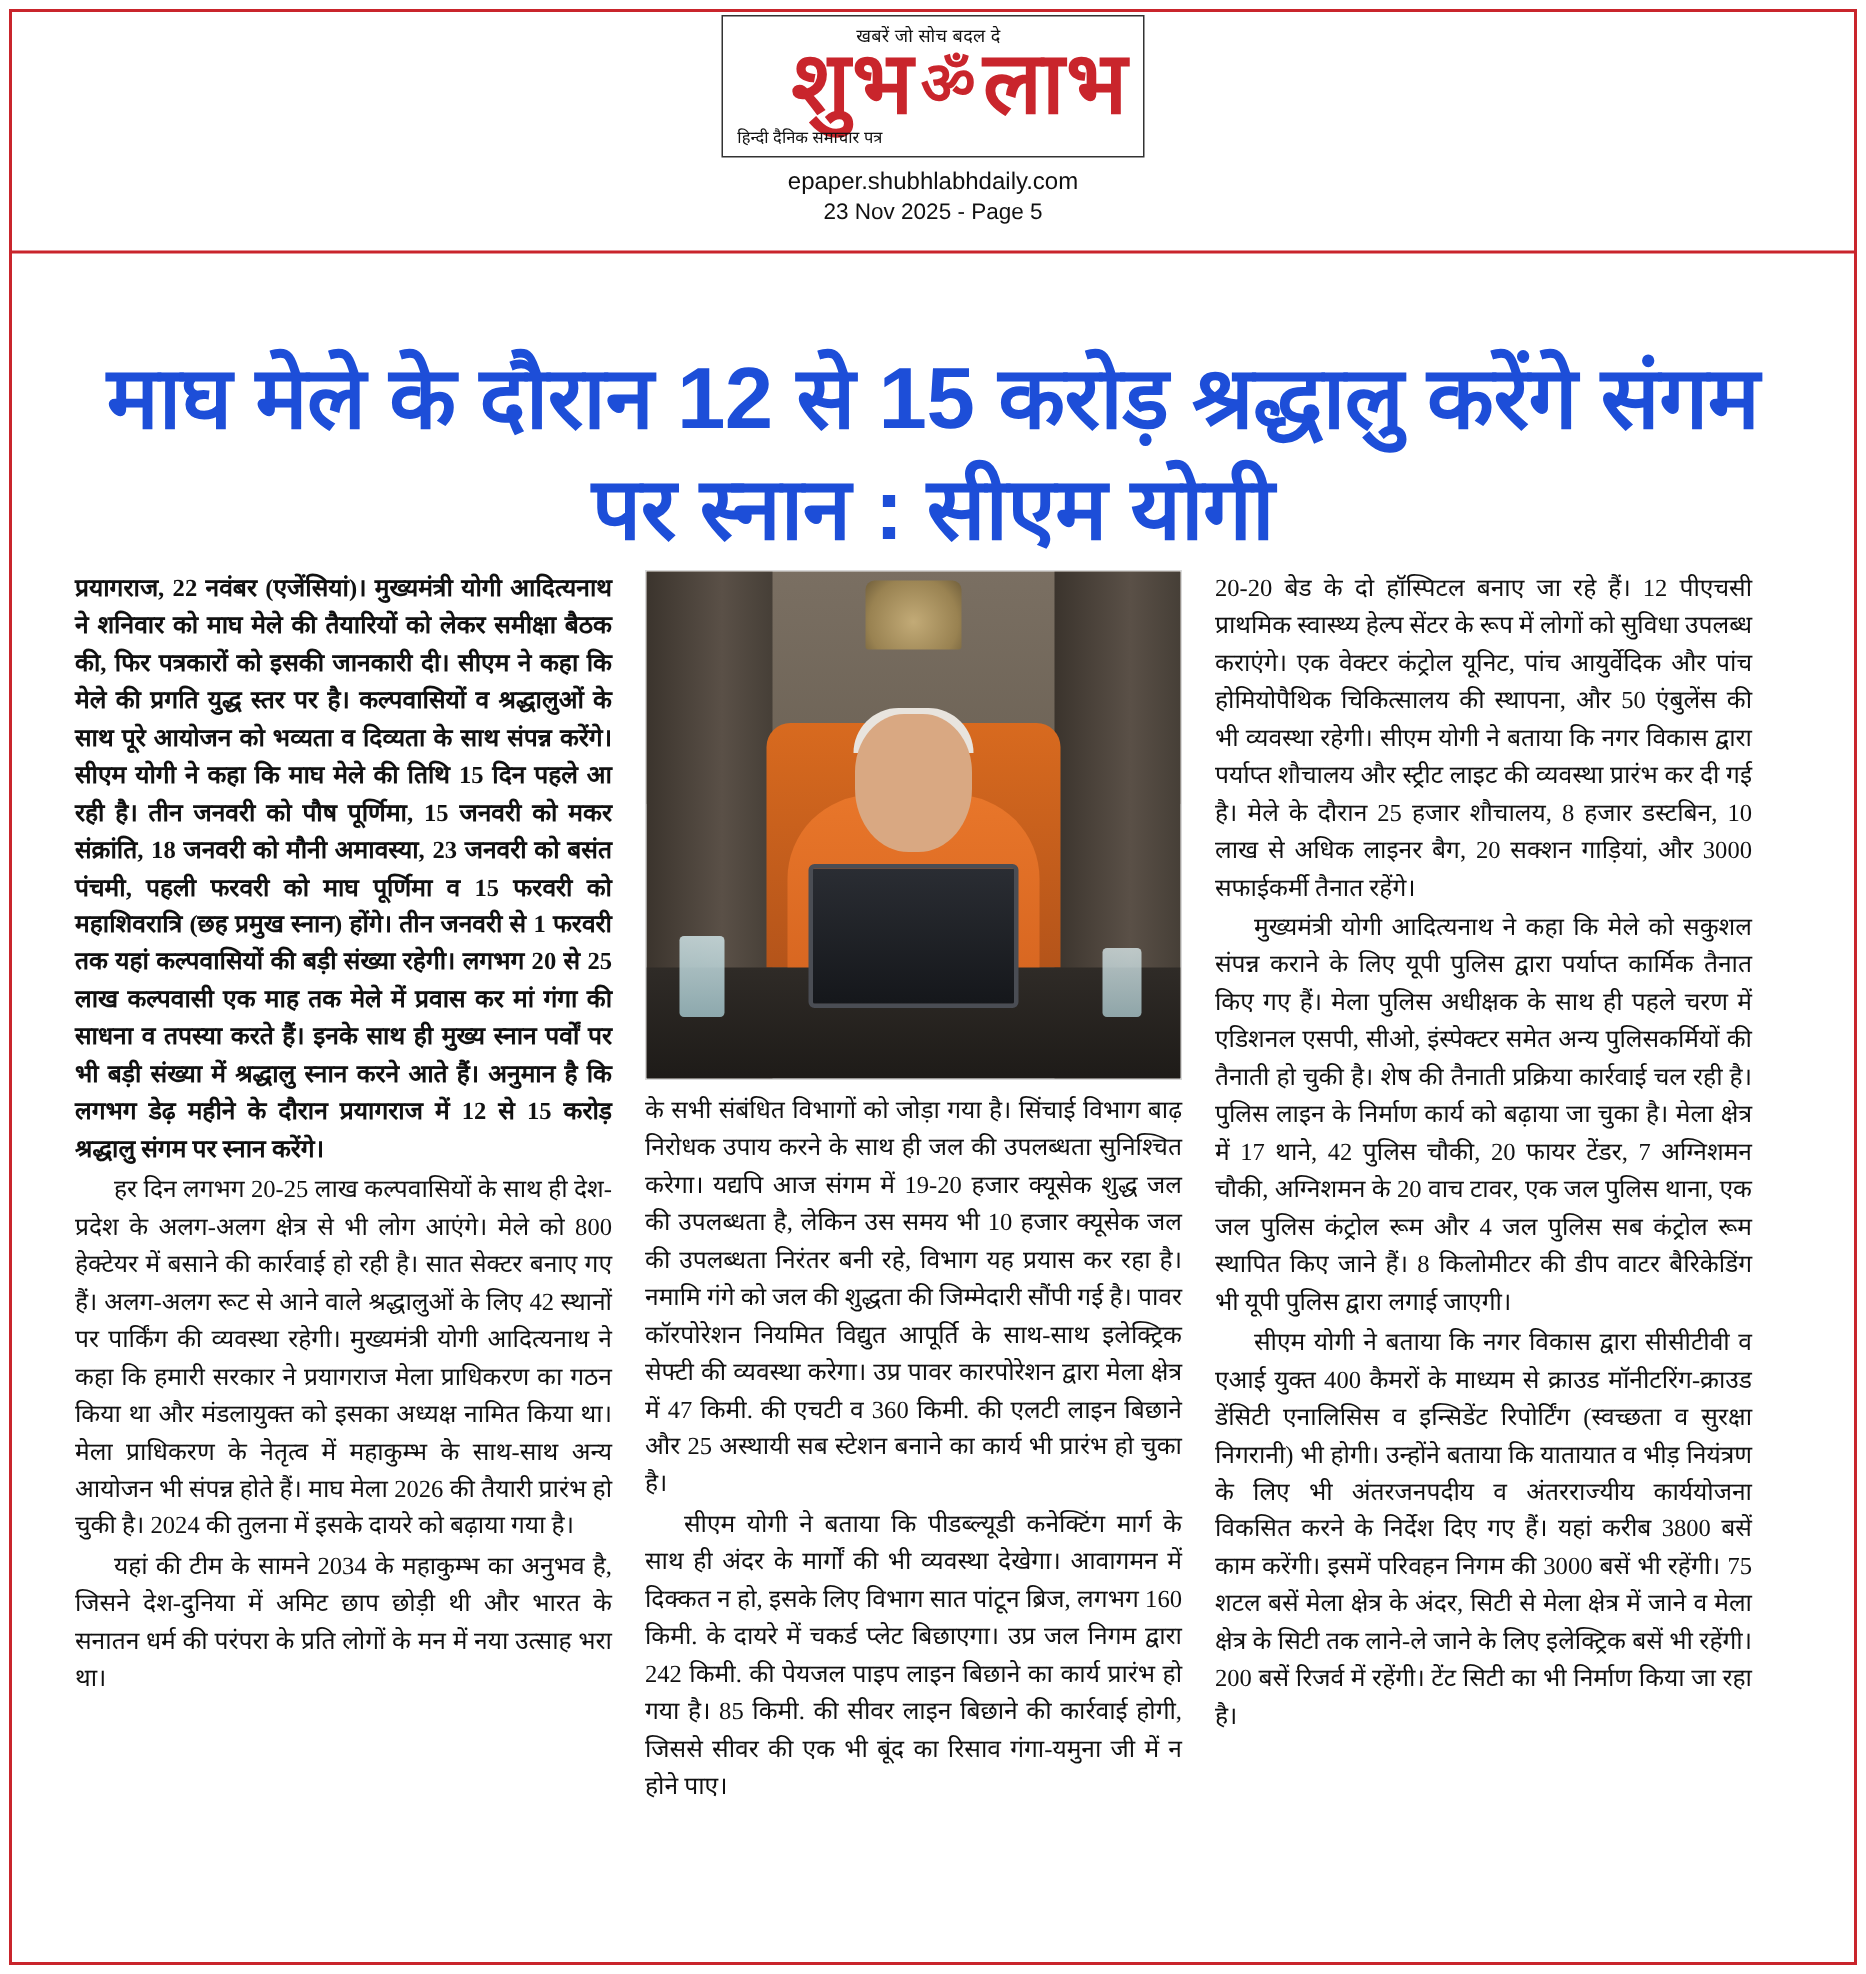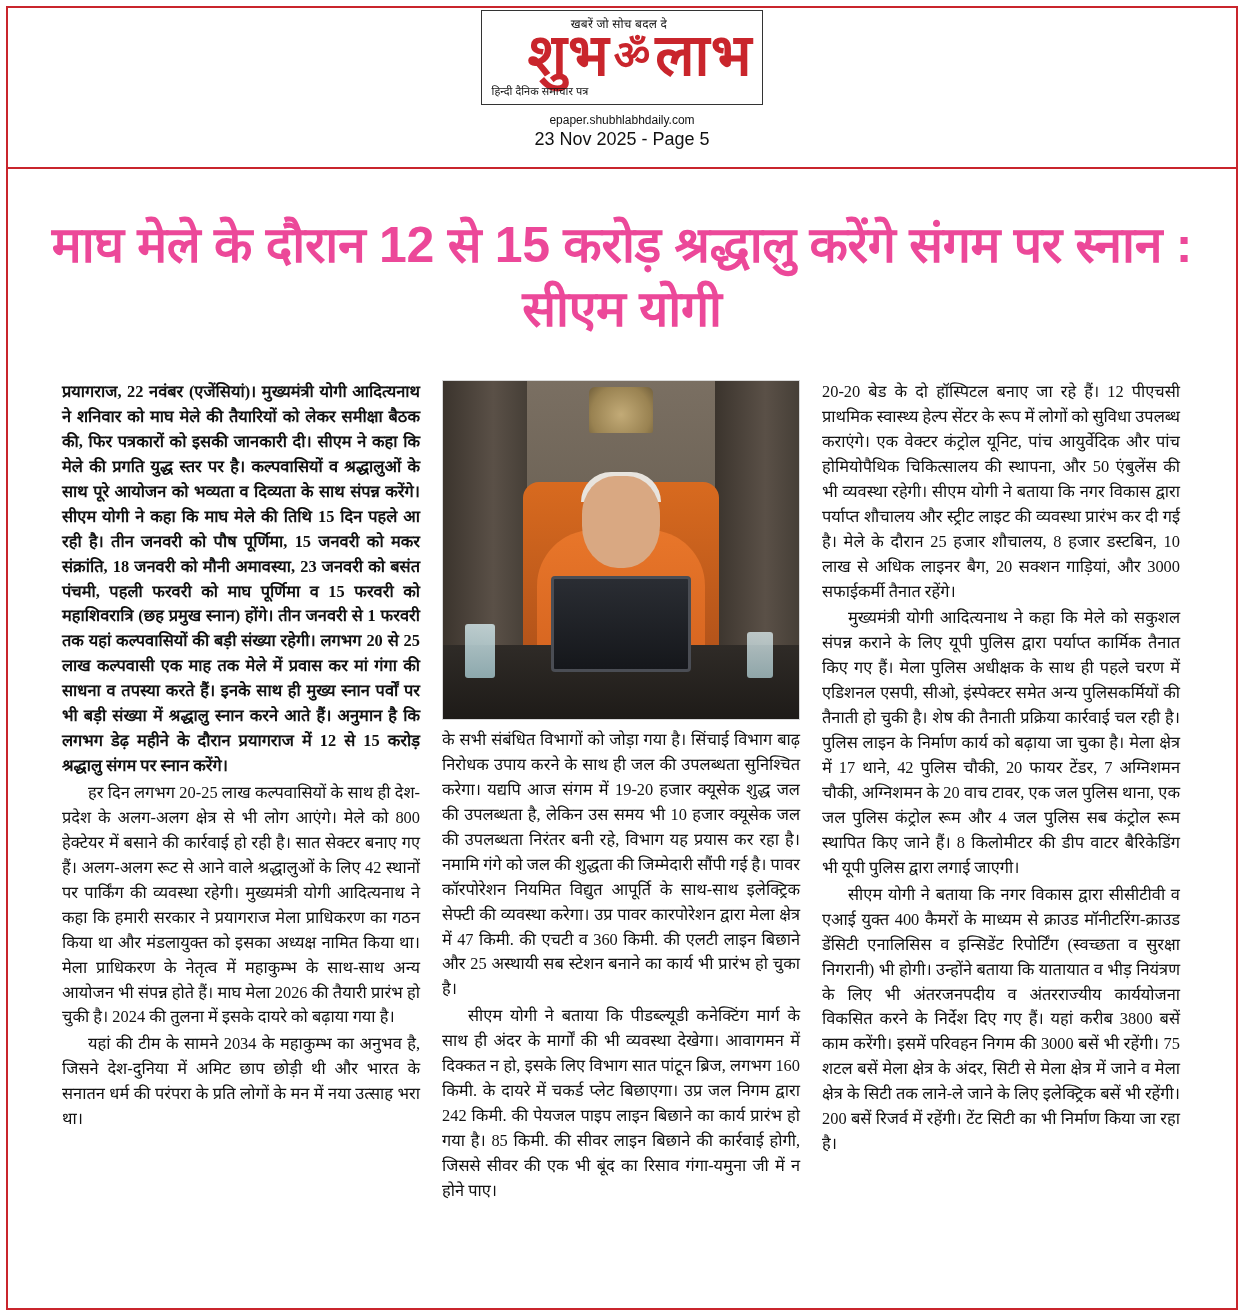--- a/index.html
+++ b/index.html
@@ -59,54 +59,54 @@
   .logo-sub {
     font-family: "Liberation Sans", sans-serif;
     font-size: 11px;
     color: #111;
     text-align: left;
     padding-right: 4px;
     margin-top: -4px;
   }
   .epaper-url {
     font-family: "Liberation Sans", sans-serif;
-    font-size: 12px;
+    font-size: 16px;
     color: #111;
     margin-top: 8px;
   }
   .epaper-date {
     font-family: "Liberation Sans", sans-serif;
-    font-size: 18px;
+    font-size: 15px;
     color: #111;
     margin-top: 2px;
   }
   .rule {
     position: absolute;
     left: 8px;
     top: 167px;
     width: 1228px;
     height: 2px;
     background: #c9252c;
   }
   .headline {
     position: absolute;
     left: 40px;
-    top: 179px;
+    top: 190px;
     width: 1164px;
     text-align: center;
     font-family: "Liberation Sans", sans-serif;
     font-weight: bold;
-    font-size: 50px;
+    font-size: 58px;
     line-height: 1.28;
-    color: #ec4899;
+    color: #1d4ed8;
     letter-spacing: -.3px;
   }
   .columns {
     position: absolute;
-    left: 62px;
+    left: 50px;
     top: 380px;
     width: 1120px;
     height: 918px;
     display: flex;
     gap: 22px;
   }
   .col {
     width: 358px;
     font-size: 16.4px;
     line-height: 1.52;

